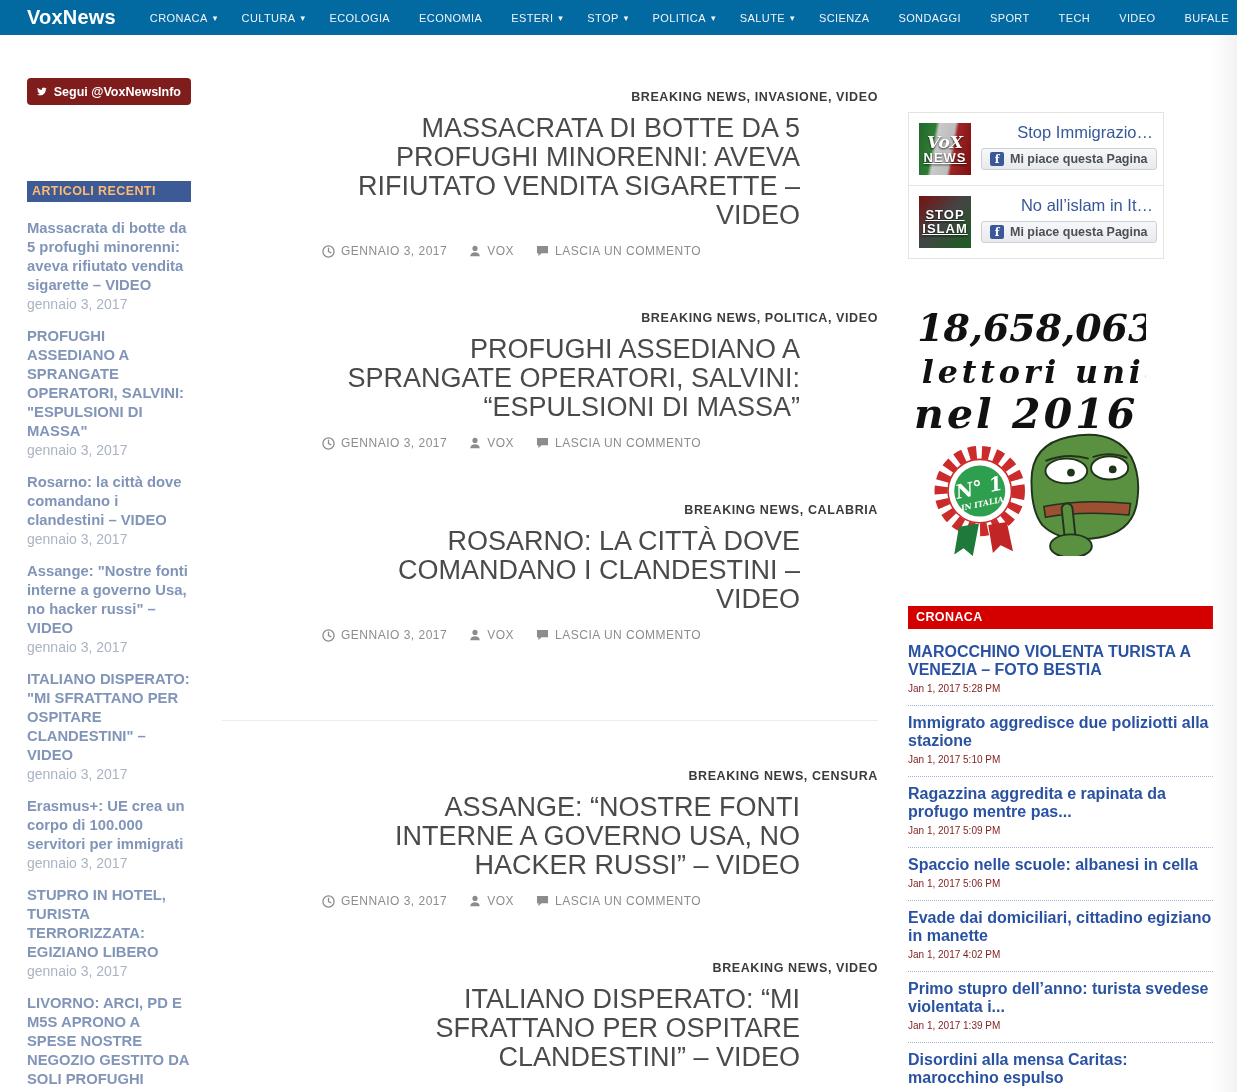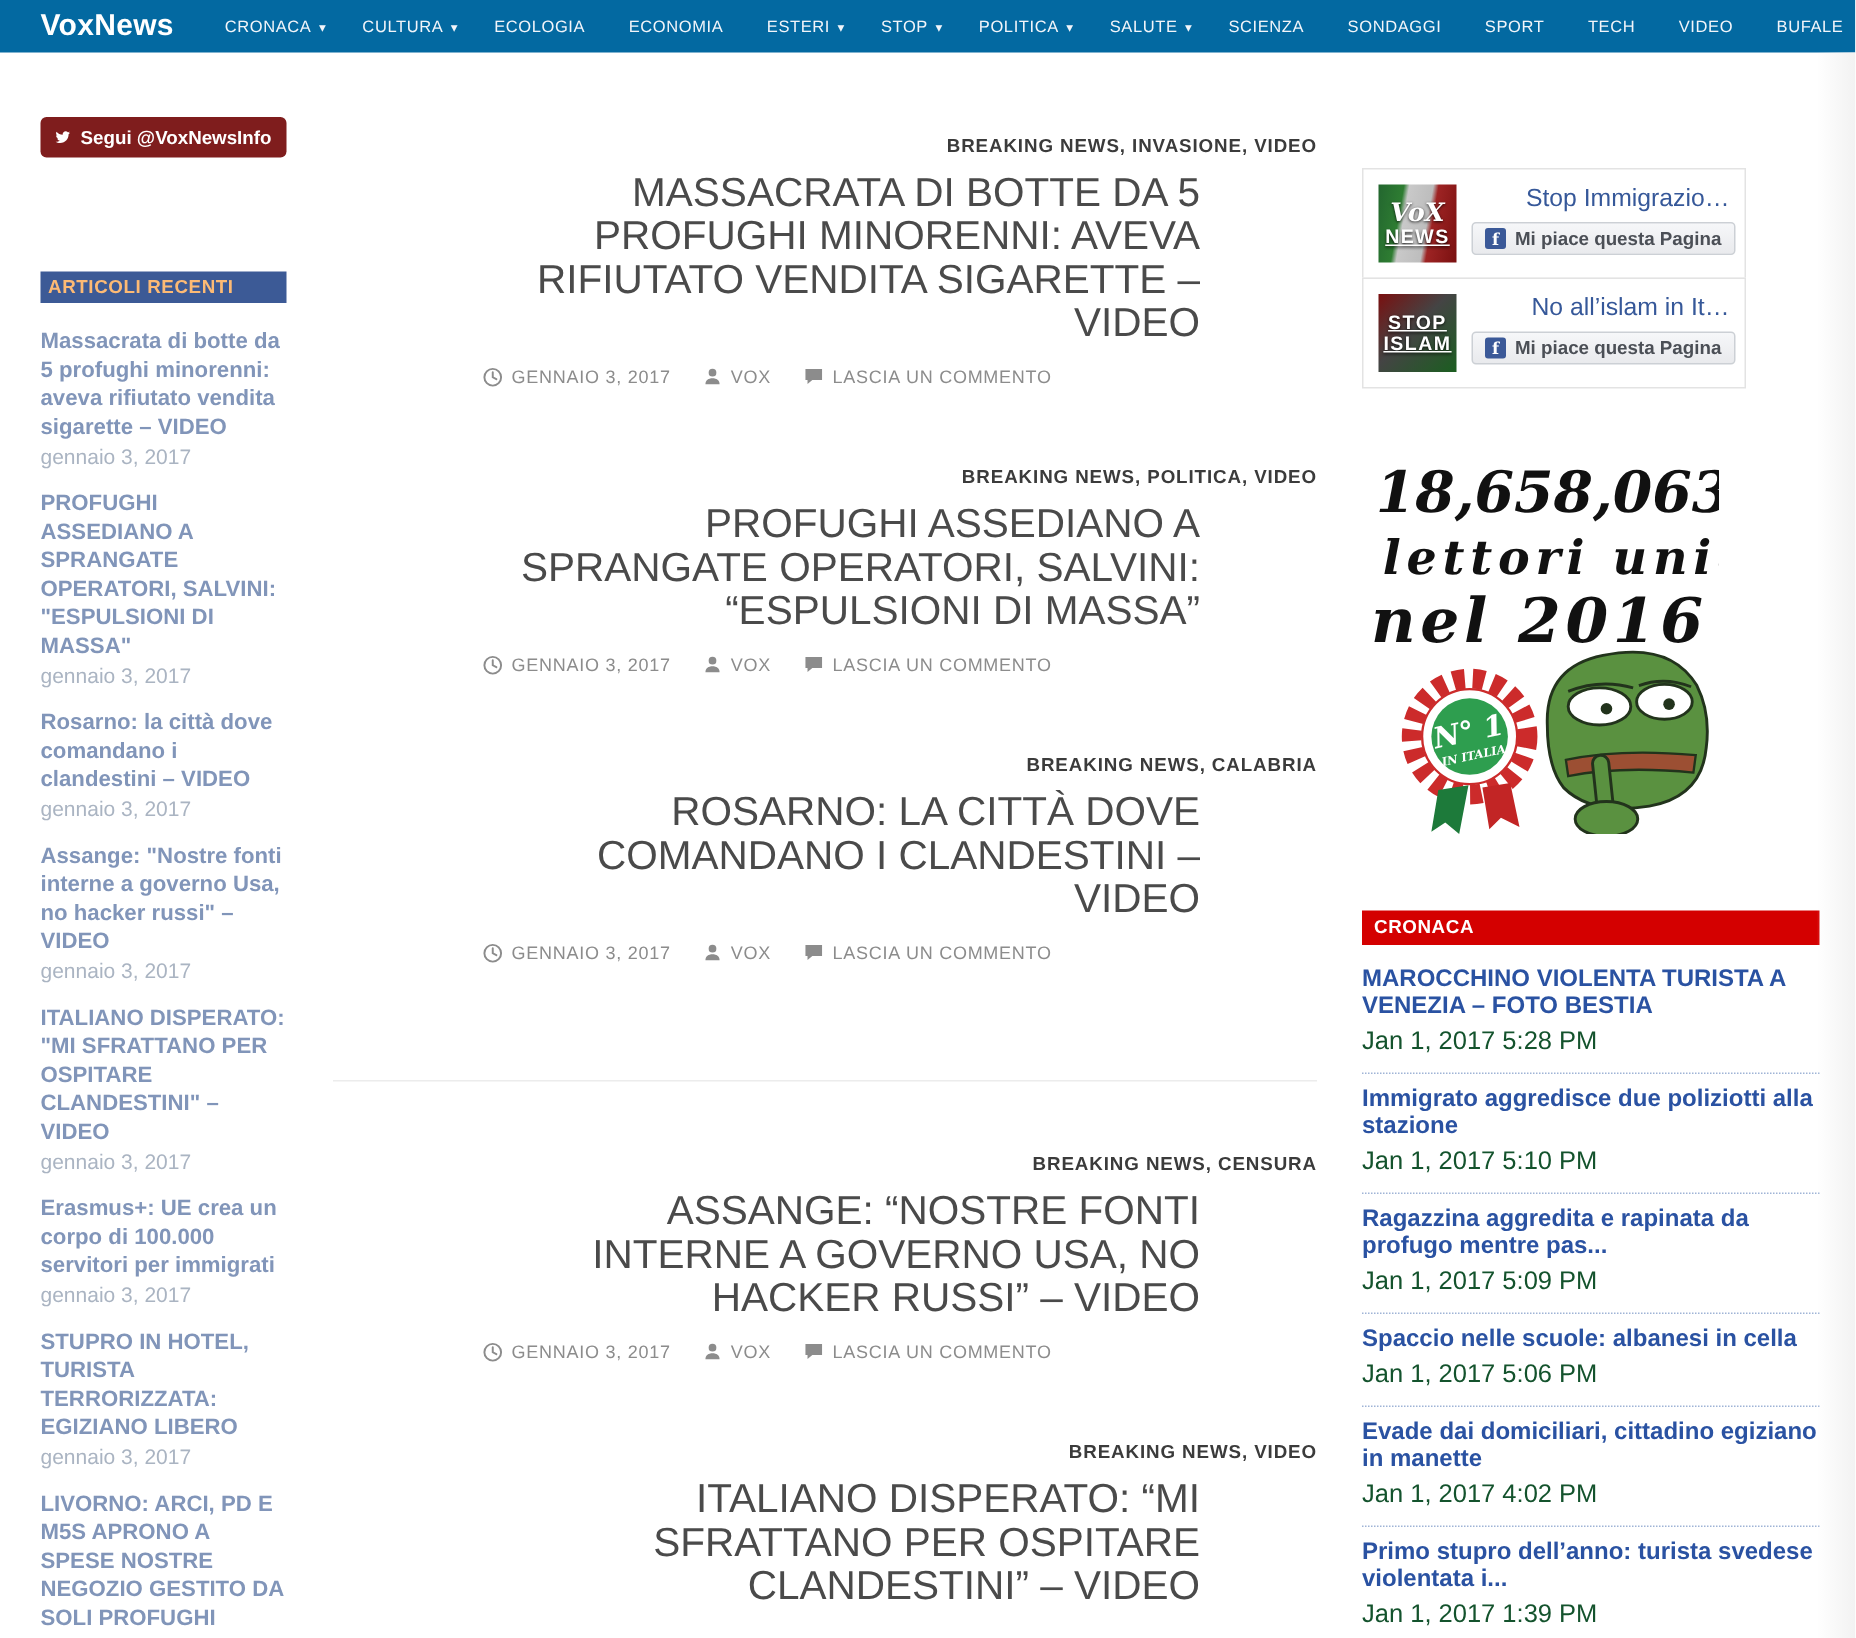--- a/index.html
+++ b/index.html
@@ -58,21 +58,21 @@
           font-weight:bold; display:flex; align-items:center; justify-content:center; font-family:"DejaVu Serif",serif; }
 
   .banner { margin-top:45px; margin-left:6px; width:232px; cursor:pointer; }
 
   .cronaca { margin-top:46px; width:305px; }
   .cronaca-header { background:#d40000; color:#fff; font-size:12.5px; font-weight:bold; letter-spacing:.4px;
                     padding:4px 8px 5px 8px; }
   .cronaca-list { margin-top:6px; }
   .cron-item { padding:8px 0 11px 0; border-bottom:1px dotted #9fb4d6; }
   .cron-item .c-title { color:#2a52a2; font-size:16px; font-weight:bold; line-height:18px; cursor:pointer; display:block; }
-  .cron-item .c-date { color:#14532d; font-size:17px; margin-top:4px; }
+  .cron-item .c-date { color:#7f1d1d; font-size:10px; margin-top:4px; }
 
   .edge-shade { position:absolute; right:0; top:35px; width:26px; height:1057px;
                 background:linear-gradient(to right, rgba(243,243,243,0), #f2f2f2); pointer-events:none; }
 </style>
 </head>
 <body>
 
 <div id="page">
 
   <div class="navbar">

